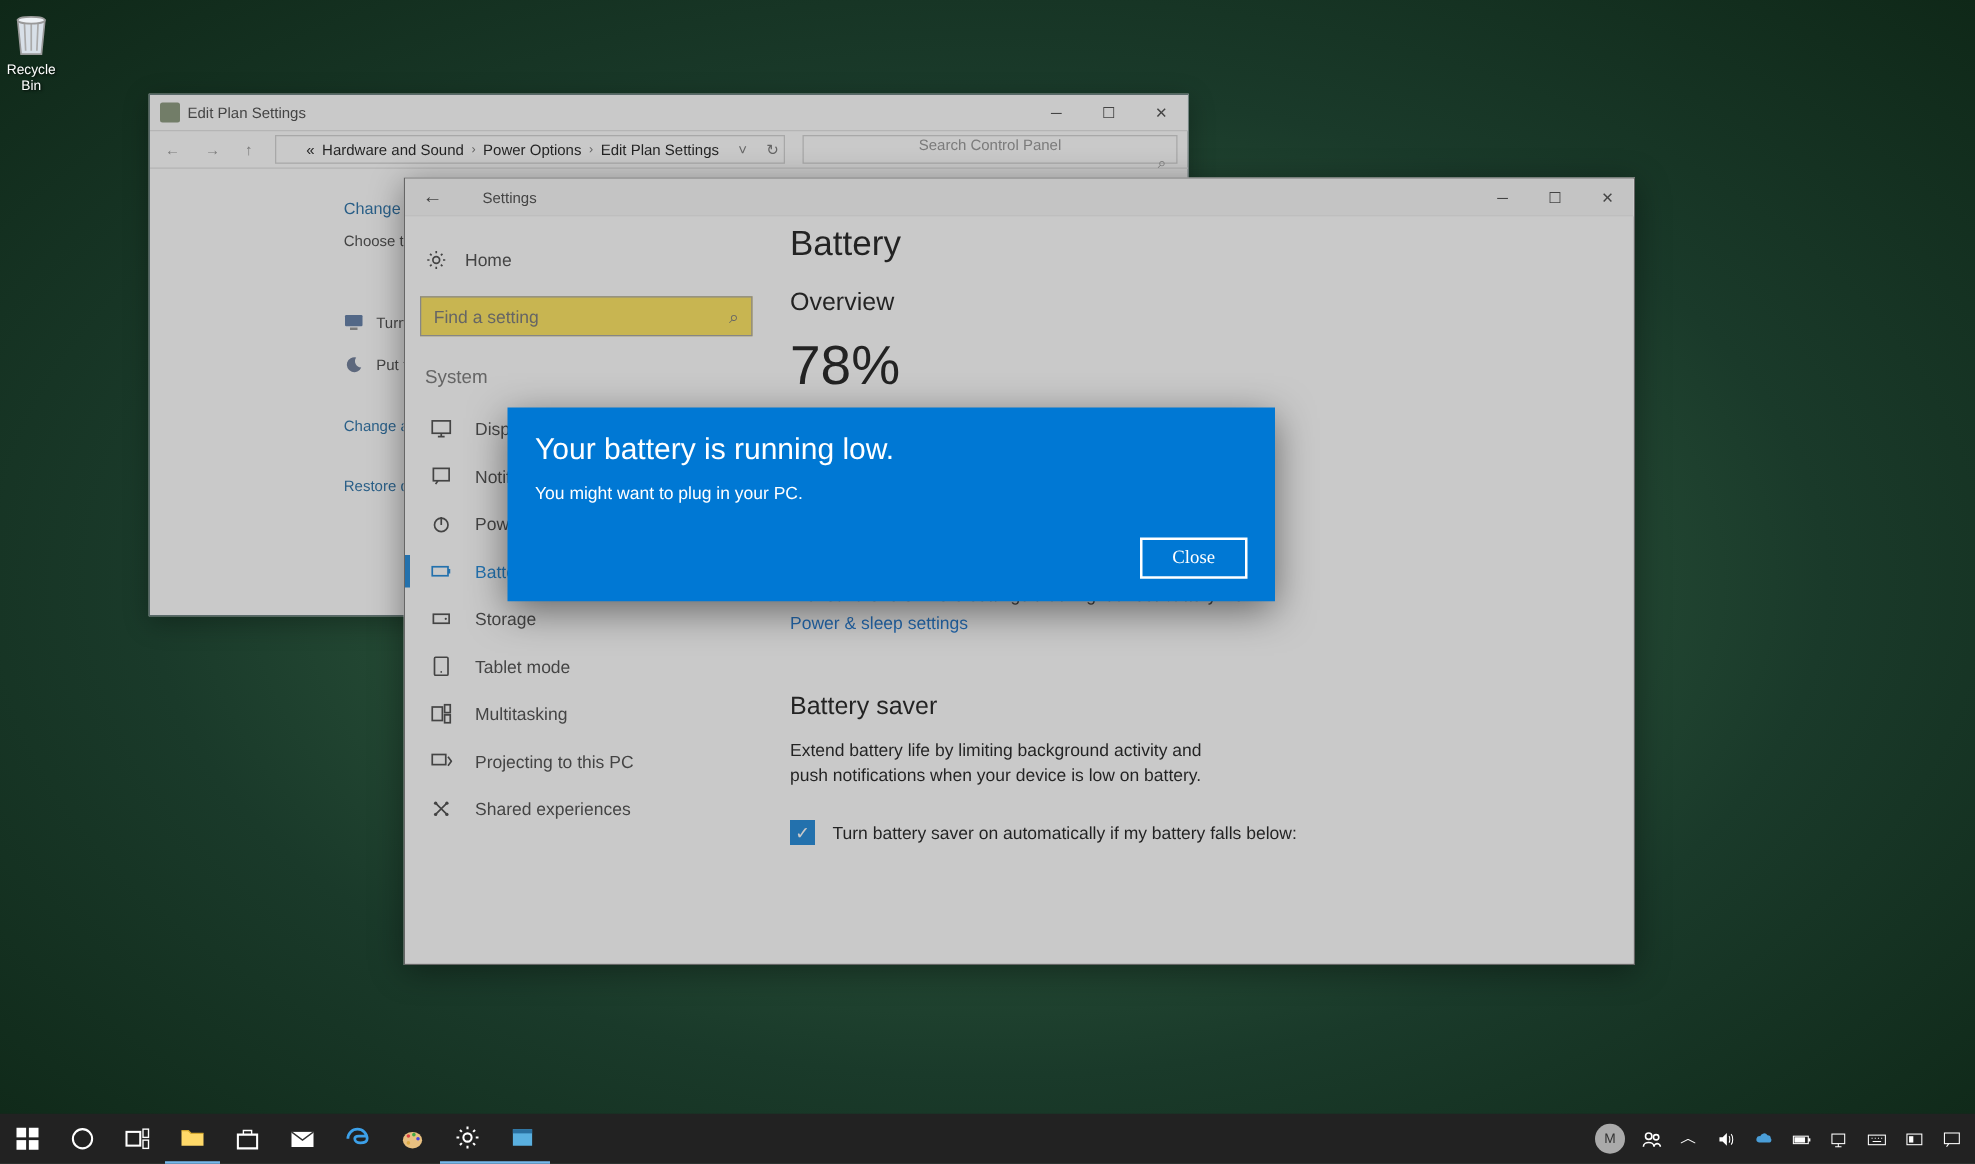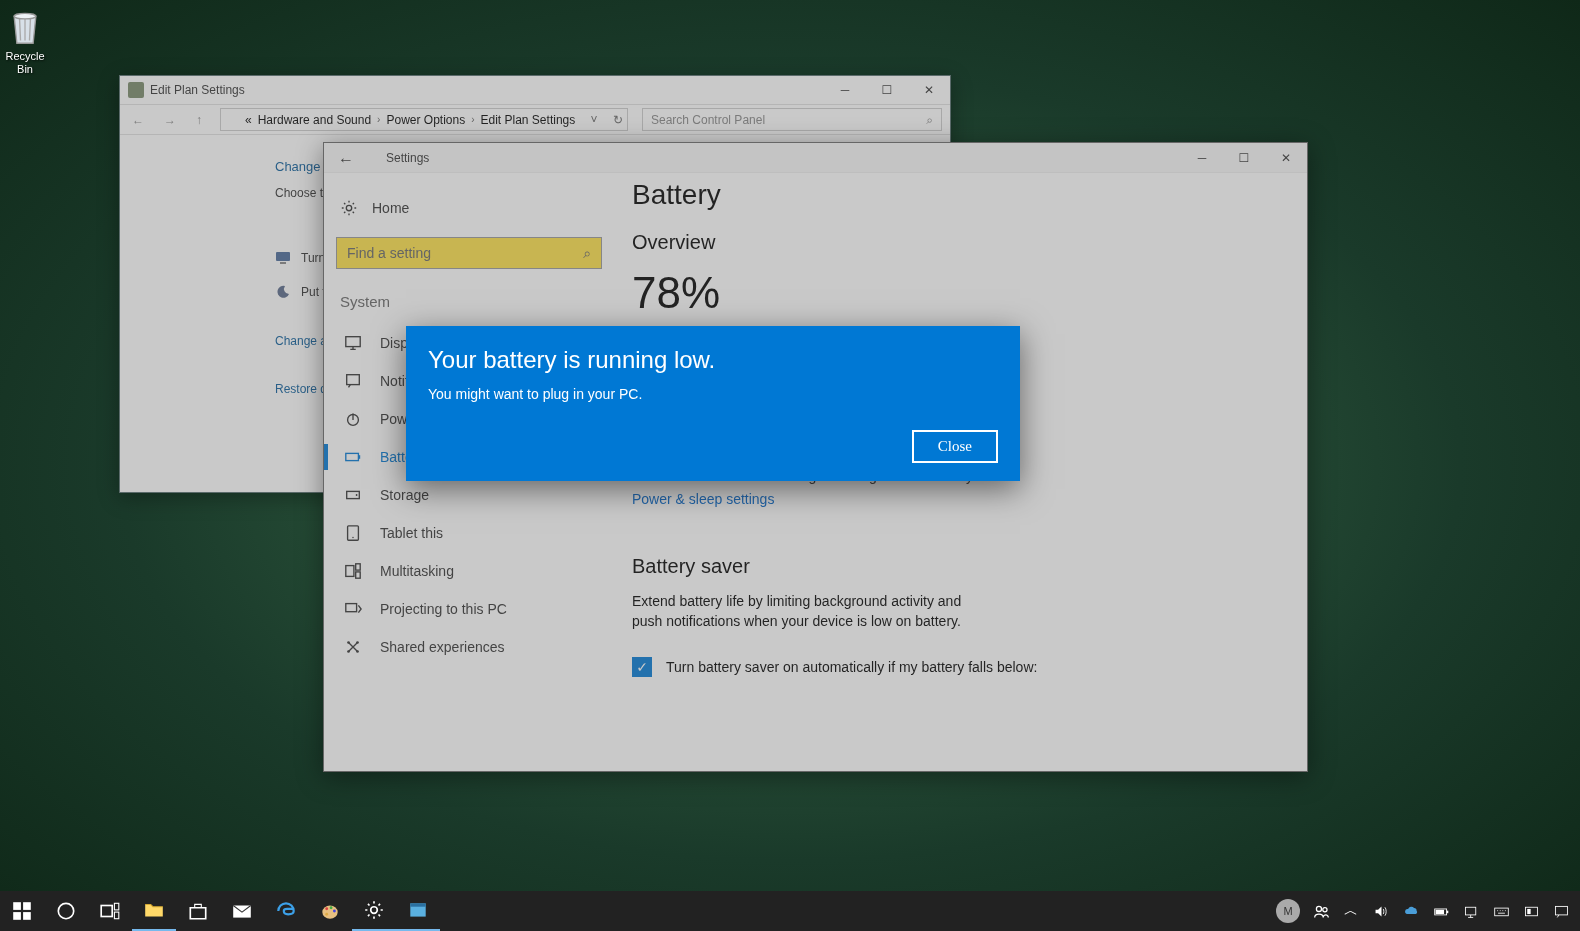--- a/index.html
+++ b/index.html
@@ -16,21 +16,21 @@
 .cp-title { height: 28px; display: flex; align-items: center; padding-left: 8px; font-size: 12px; color: #333; background: #fff; }
 .cp-title .icon-sm { width: 16px; height: 16px; margin-right: 6px; background: #7a8a6a; border-radius: 2px; }
 .cp-ctrl { position: absolute; top: 0; right: 0; display: flex; }
 .cp-ctrl div { width: 42px; height: 28px; display: flex; align-items: center; justify-content: center; font-size: 12px; color: #333; cursor: pointer; }
 .cp-nav { height: 31px; border-top: 1px solid #e0e0e0; border-bottom: 1px solid #e0e0e0; display: flex; align-items: center; font-size: 12px; padding: 0 8px; gap: 12px; }
 .cp-nav .navbtn { color: #888; cursor: pointer; padding: 4px; }
 .cp-nav .addr { flex: 1; border: 1px solid #ccc; height: 23px; display: flex; align-items: center; padding: 0 4px; gap: 6px; margin: 0 2px; }
 .cp-nav .addr span.sep { color: #666; font-size: 10px; }
 .cp-nav .addr span.crumb { cursor: pointer; }
 .cp-nav .addr .ref { margin-left: auto; color: #666; cursor: pointer; }
-.cp-nav .search { width: 300px; border: 1px solid #ccc; height: 23px; display: flex; align-items: center; padding: 0 8px; color: #888; }
+.cp-nav .search { width: 300px; border: 1px solid #ccc; height: 23px; display: flex; align-items: center; padding: 0 8px; color: #888; flex-direction: column; }
 .cp-nav .search .sicon { margin-left: auto; }
 .cp-body { padding: 24px 0 0 155px; font-size: 13px; color: #333; }
 .cp-body h3 { color: #0b5d9b; font-weight: normal; font-size: 13px; margin-bottom: 12px; }
 .cp-body .desc { margin-bottom: 50px; font-size: 12px; }
 .cp-body .opt { display: flex; align-items: center; gap: 10px; margin-bottom: 18px; font-size: 12px; }
 .cp-body .opt .oicon { width: 16px; height: 16px; }
 .cp-body .link { color: #0b5d9b; font-size: 12px; margin-top: 34px; margin-bottom: 10px; cursor: pointer; }
 
 
 .window-set { position: absolute; top: 142px; left: 323px; width: 985px; height: 630px; background: #fff; border: 1px solid #666; box-shadow: 0 5px 25px rgba(0,0,0,0.4); display: flex; flex-direction: column; }
@@ -214,21 +214,21 @@
             <rect x="3" y="6" width="14" height="8" class="stroke"></rect>
             <circle cx="14" cy="10" r="1" fill="currentColor"></circle>
           </svg>
         <span>Storage</span>
       </div>
       <div class="sb-item">
         <svg viewBox="0 0 20 20">
             <rect x="4" y="2" width="12" height="16" rx="1" class="stroke"></rect>
             <circle cx="10" cy="15" r="0.8" fill="currentColor"></circle>
           </svg>
-        <span>Tablet this</span>
+        <span>Tablet mode</span>
       </div>
       <div class="sb-item">
         <svg viewBox="0 0 20 20">
             <rect x="2" y="4" width="9" height="12" class="stroke"></rect>
             <rect x="13" y="2" width="5" height="7" class="stroke"></rect>
             <rect x="13" y="11" width="5" height="7" class="stroke"></rect>
           </svg>
         <span>Multitasking</span>
       </div>
       <div class="sb-item">

